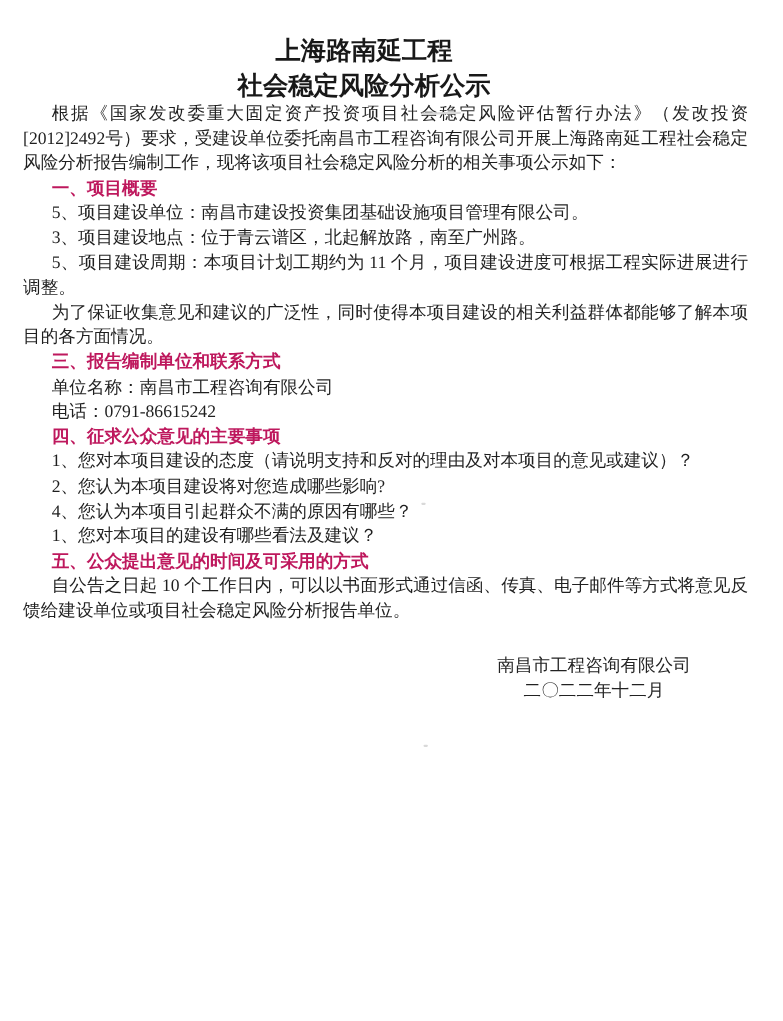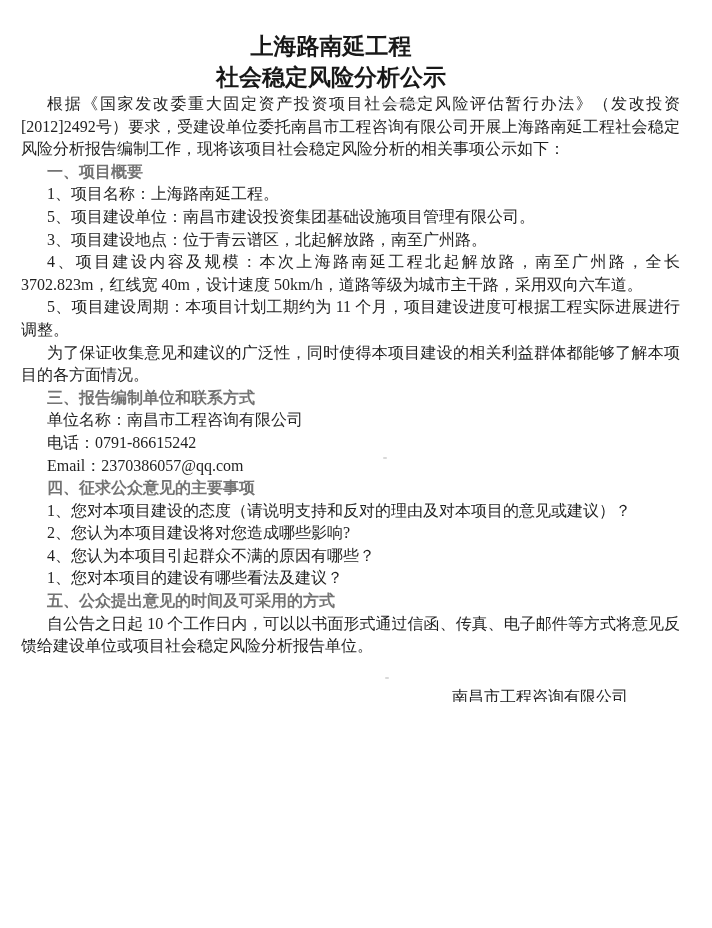--- a/index.html
+++ b/index.html
@@ -13,21 +13,21 @@
     font-family:"Liberation Sans", sans-serif; font-weight:700;
     font-size:23px; line-height:31px; color:#181818;
   }
   .doc-body {
     padding:0 32px 0 21px;
     font-size:16px; line-height:22.6px; text-align:justify;
   }
   .doc-body p { margin:0; text-indent:26px; }
   .sec-heading {
     margin:0; text-indent:26px; font-size:16px; line-height:22.6px;
-    font-weight:700; color:#737373;
+    font-weight:700; color:#be185d;
     font-family:"Liberation Sans", sans-serif;
   }
   .contact-line { text-indent:26px; }
   .signature-block {
     width:max-content; margin:28px 84px 0 auto; text-align:center;
     font-size:16px; line-height:22.6px; color:#222;
     position:relative; z-index:2;
   }
   .seal {
     position:absolute; left:450px; top:733px; width:190px; height:150px;
@@ -51,32 +51,29 @@
 
   <div class="title-block">
     <div>上海路南延工程</div>
     <div>社会稳定风险分析公示</div>
   </div>
 
   <div class="doc-body">
     <p>根据《国家发改委重大固定资产投资项目社会稳定风险评估暂行办法》（发改投资[2012]2492号）要求，受建设单位委托南昌市工程咨询有限公司开展上海路南延工程社会稳定风险分析报告编制工作，现将该项目社会稳定风险分析的相关事项公示如下：</p>
 
     <h2 class="sec-heading">一、项目概要</h2>
-    <p>1、项目名称：上海路南延工程。</p>
     <p>5、项目建设单位：南昌市建设投资集团基础设施项目管理有限公司。</p>
     <p>3、项目建设地点：位于青云谱区，北起解放路，南至广州路。</p>
-    <p>4、项目建设内容及规模：本次上海路南延工程北起解放路，南至广州路，全长 3702.823m，红线宽 40m，设计速度 50km/h，道路等级为城市主干路，采用双向六车道。</p>
     <p>5、项目建设周期：本项目计划工期约为 11 个月，项目建设进度可根据工程实际进展进行调整。</p>
 
     <p>为了保证收集意见和建议的广泛性，同时使得本项目建设的相关利益群体都能够了解本项目的各方面情况。</p>
 
     <h2 class="sec-heading">三、报告编制单位和联系方式</h2>
     <p class="contact-line">单位名称：南昌市工程咨询有限公司</p>
     <p class="contact-line">电话：0791-86615242</p>
-    <p class="contact-line">Email：2370386057@qq.com</p>
 
     <h2 class="sec-heading">四、征求公众意见的主要事项</h2>
     <p>1、您对本项目建设的态度（请说明支持和反对的理由及对本项目的意见或建议）？</p>
     <p>2、您认为本项目建设将对您造成哪些影响?</p>
     <p>4、您认为本项目引起群众不满的原因有哪些？</p>
     <p>1、您对本项目的建设有哪些看法及建议？</p>
 
     <h2 class="sec-heading">五、公众提出意见的时间及可采用的方式</h2>
     <p>自公告之日起 10 个工作日内，可以以书面形式通过信函、传真、电子邮件等方式将意见反馈给建设单位或项目社会稳定风险分析报告单位。</p>
   </div>

